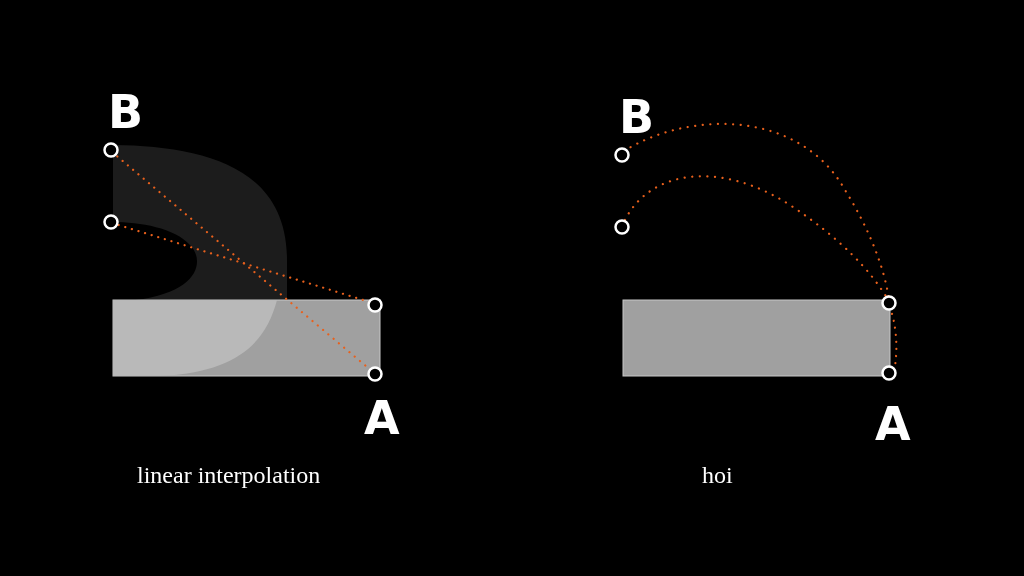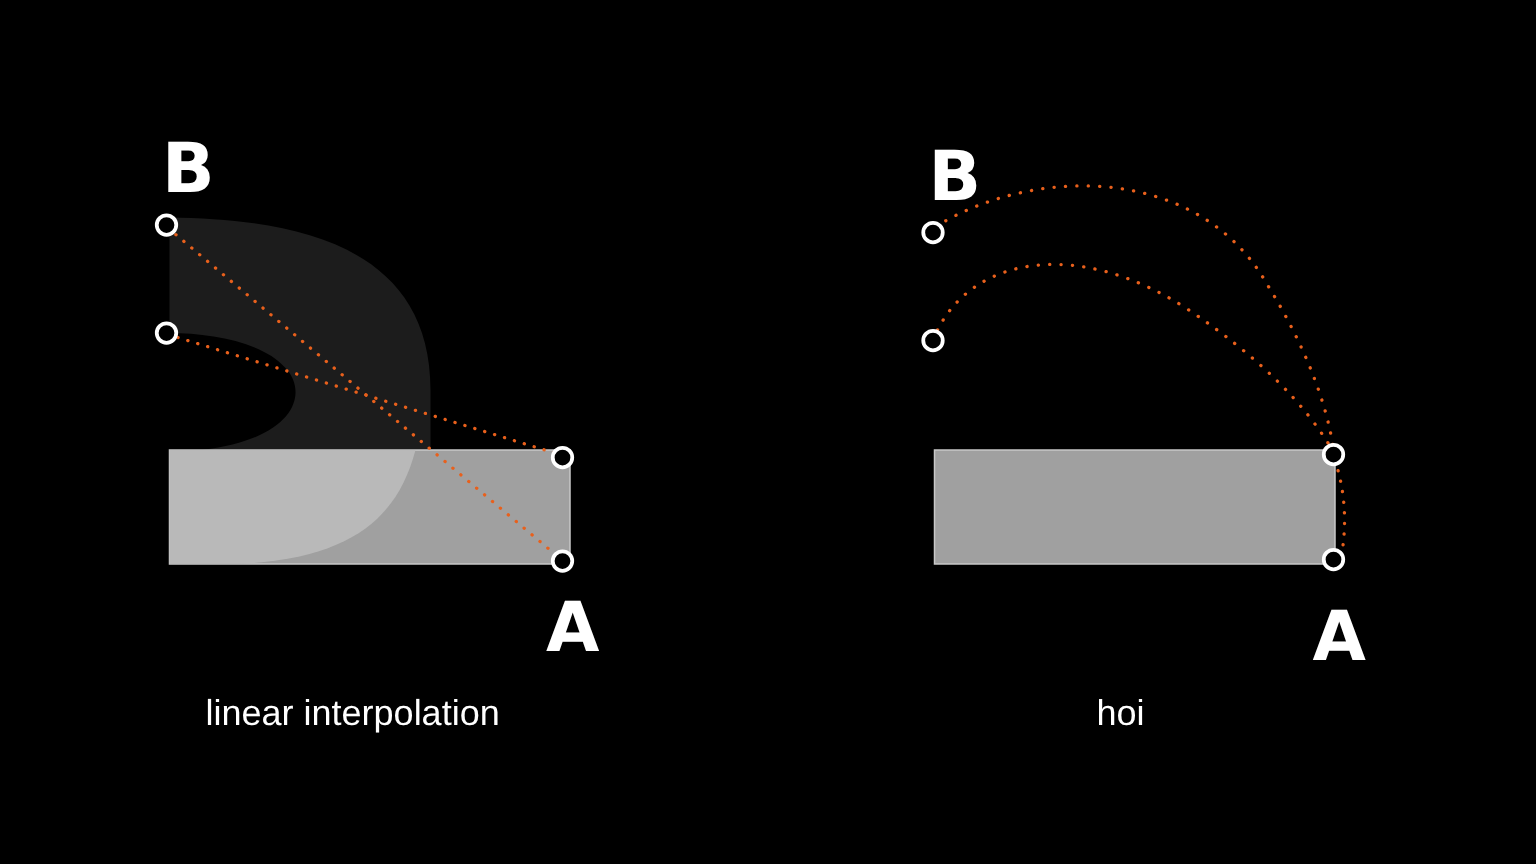--- a/index.html
+++ b/index.html
@@ -1,19 +1,19 @@
 <!DOCTYPE html>
 <html><head>
 <meta charset="utf-8">
 <style>
   html, body { margin:0; padding:0; background:#000; }
   body { width:1024px; height:576px; overflow:hidden; position:relative; font-family:"DejaVu Sans", sans-serif; }
   svg { position:absolute; left:0; top:0; }
   .label-big { font-family:"DejaVu Sans", sans-serif; font-weight:bold; fill:#fff; font-size:46px; }
-  .caption { position:absolute; color:#fff; font-family:Liberation Sans, sans-serif; font-size:24px; top:462px; white-space:nowrap; }
+  .caption { position:absolute; color:#fff; font-family:Liberation Serif, serif; font-size:24px; top:462px; white-space:nowrap; }
 </style>
 </head>
 <body>
 
 <svg width="1024" height="576" viewBox="0 0 1024 576">
 
   <g>
 
     <path d="M113,145 C200,146 287,165 287,260 L287,300 L135,300 C200,292 205,260 190,245 C175,228 140,222 113,222 Z" fill="#1c1c1c"></path>
 
@@ -40,13 +40,13 @@
     <circle cx="622" cy="155" r="6.5" fill="#000" stroke="#fff" stroke-width="2.5"></circle>
     <circle cx="622" cy="227" r="6.5" fill="#000" stroke="#fff" stroke-width="2.5"></circle>
     <circle cx="889" cy="303" r="6.5" fill="#000" stroke="#fff" stroke-width="2.5"></circle>
     <circle cx="889" cy="373" r="6.5" fill="#000" stroke="#fff" stroke-width="2.5"></circle>
     <text class="label-big" x="619" y="133">B</text>
     <text class="label-big" x="875" y="440">A</text>
   </g>
 </svg>
 
 <div class="caption" style="left:137px;">linear interpolation</div>
-<div class="caption" style="left:731px;">hoi</div>
+<div class="caption" style="left:702px;">hoi</div>
 
 </body></html>

